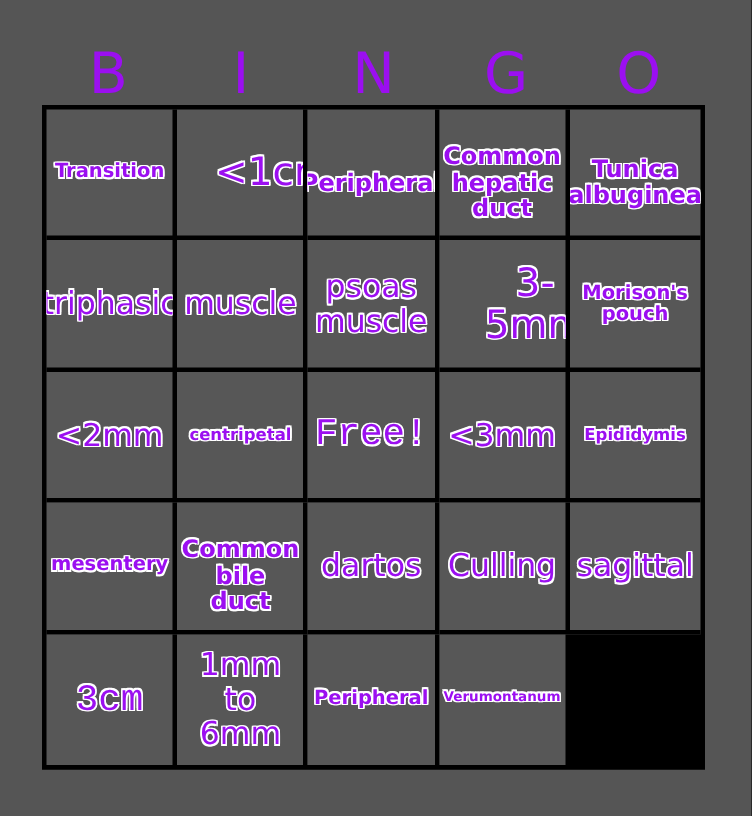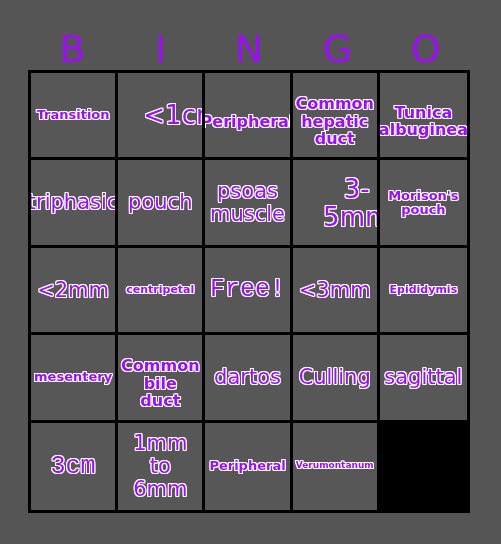--- a/index.html
+++ b/index.html
@@ -125,21 +125,21 @@
       <div class="bingo-cell">
         <span class="cell-text sz-md">Common hepatic duct</span>
       </div>
       <div class="bingo-cell col-last">
         <span class="cell-text sz-md">Tunica albuginea</span>
       </div>
       <div class="bingo-cell">
         <span class="cell-text sz-lg">triphasic</span>
       </div>
       <div class="bingo-cell">
-        <span class="cell-text sz-lg">pouch</span>
+        <span class="cell-text sz-lg">muscle</span>
       </div>
       <div class="bingo-cell">
         <span class="cell-text sz-lg">psoas muscle</span>
       </div>
       <div class="bingo-cell">
         <span class="cell-text sz-xl">3- 5mm</span>
       </div>
       <div class="bingo-cell col-last">
         <span class="cell-text sz-sm">Morison's pouch</span>
       </div>

